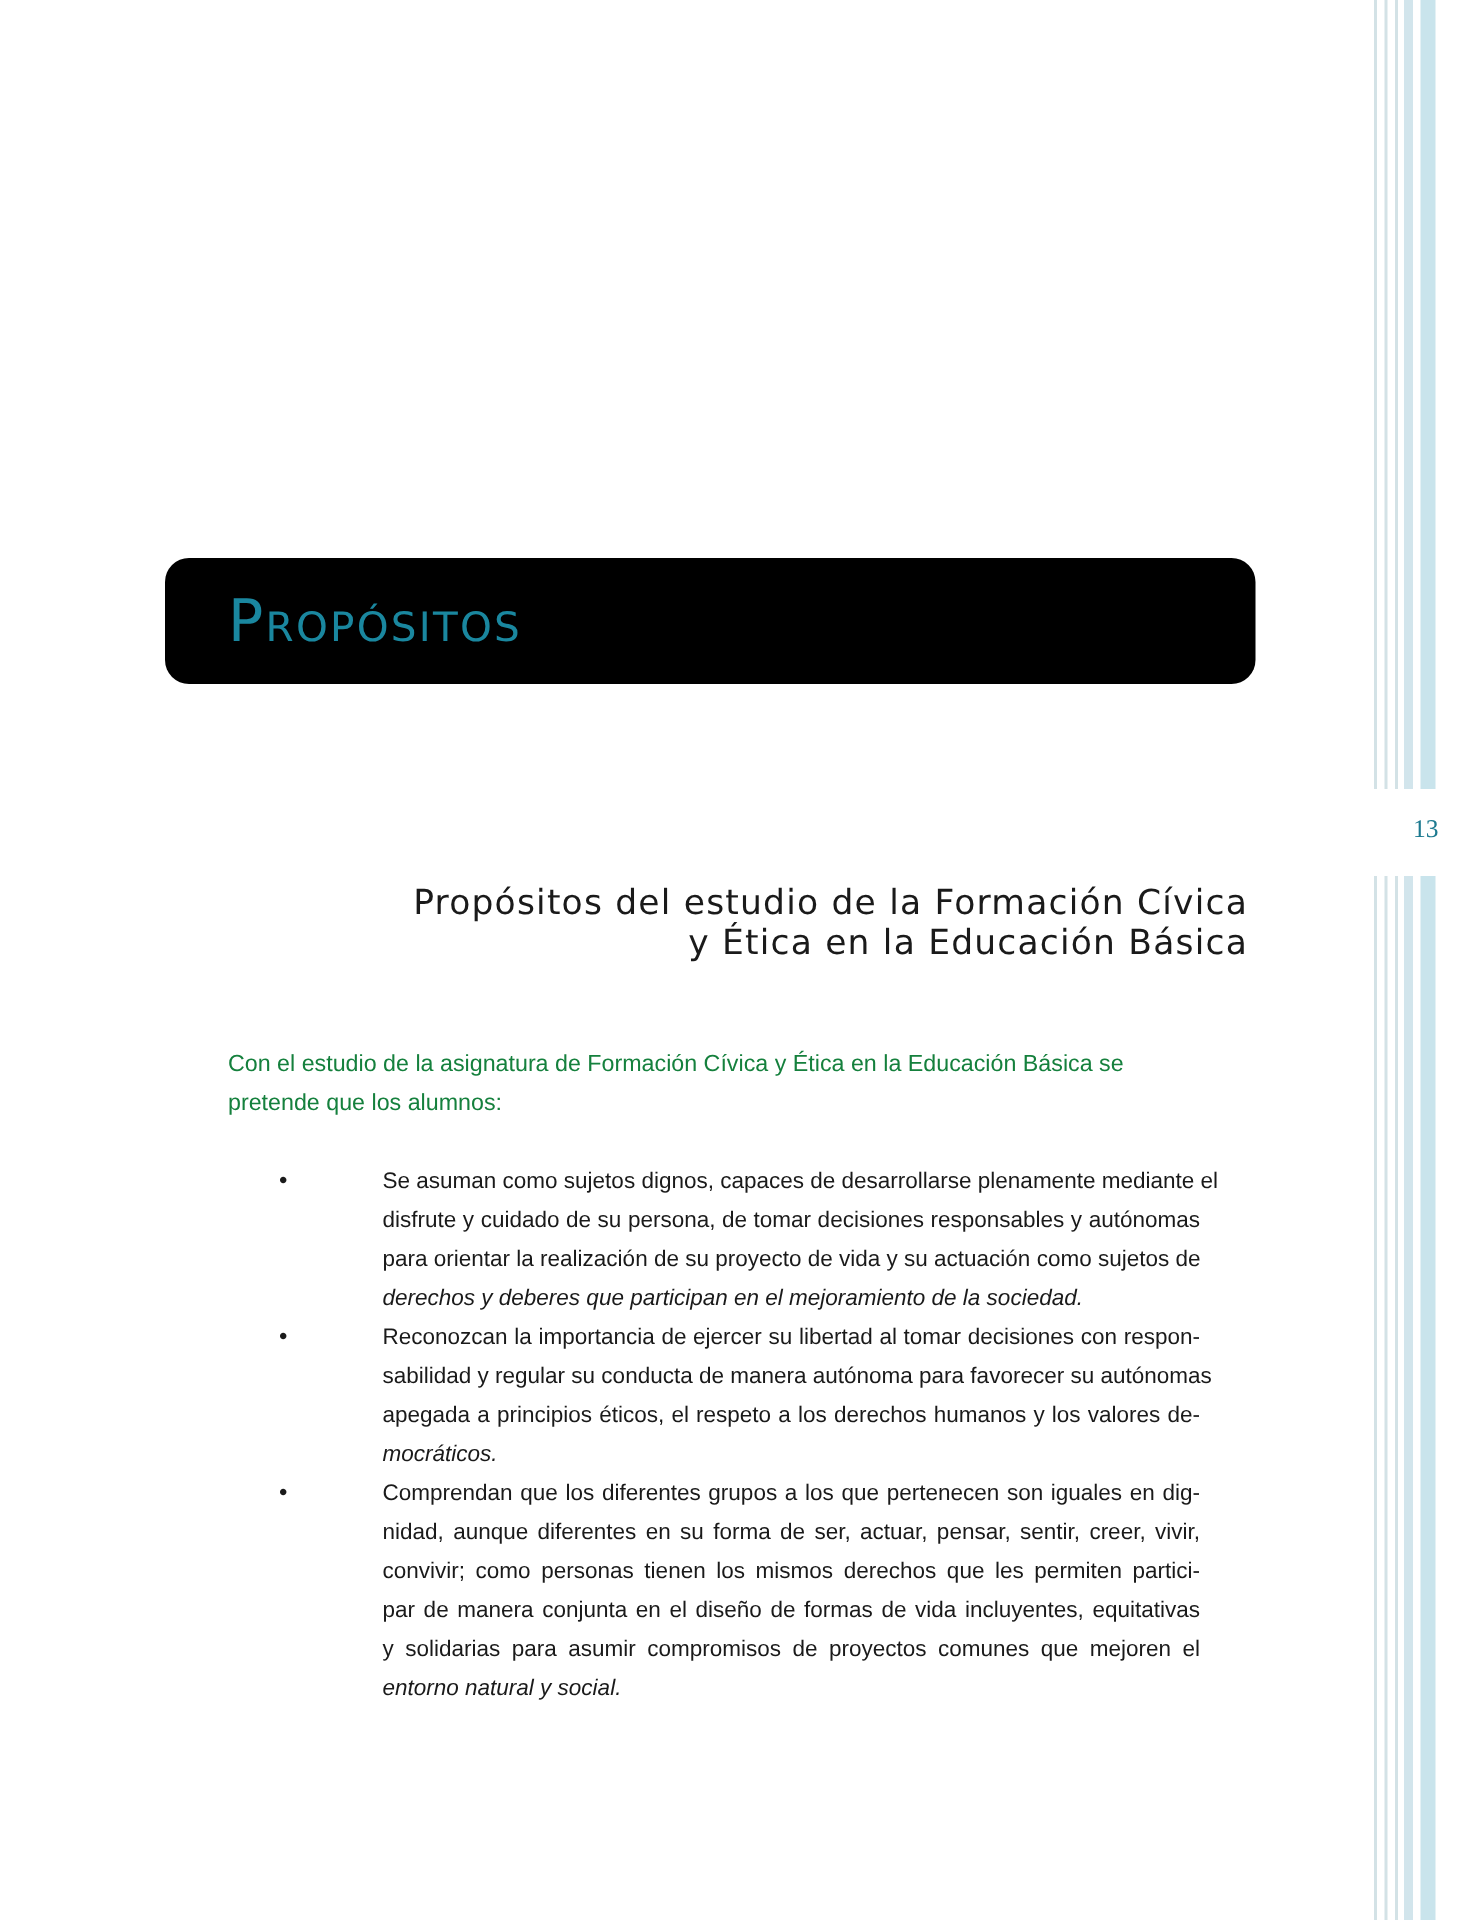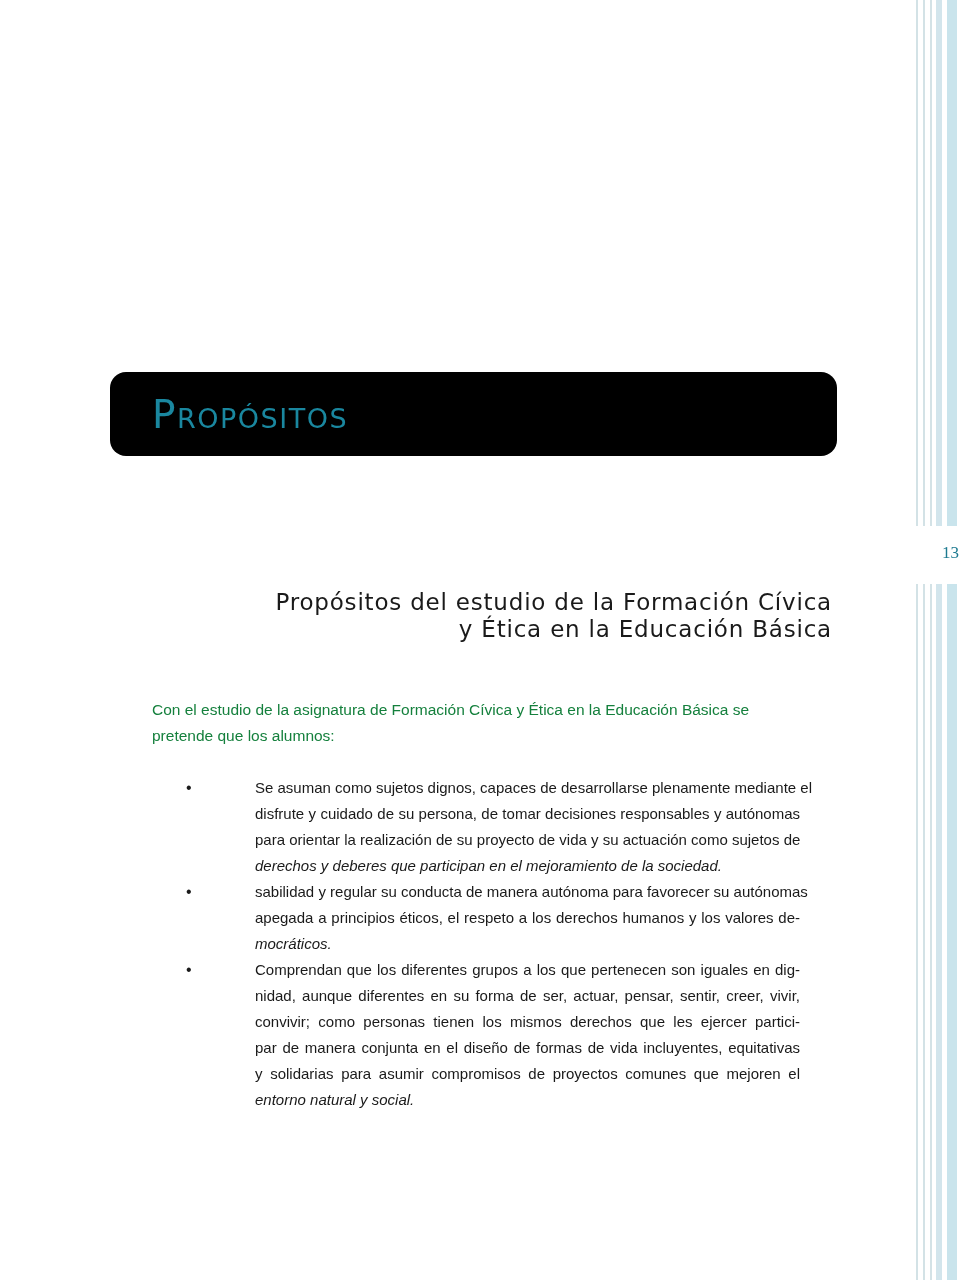--- a/index.html
+++ b/index.html
@@ -94,26 +94,27 @@
 <ul class="purpose-list">
   <li class="purpose-item">
     <span class="bullet">•</span>
     <span class="line">Se asuman como sujetos dignos, capaces de desarrollarse plenamente mediante el</span>
     <span class="line">disfrute y cuidado de su persona, de tomar decisiones responsables y autónomas</span>
     <span class="line">para orientar la realización de su proyecto de vida y su actuación como sujetos de</span>
     <span class="line last">derechos y deberes que participan en el mejoramiento de la sociedad.</span>
   </li>
   <li class="purpose-item">
     <span class="bullet">•</span>
+    <span class="line">Reconozcan la importancia de ejercer su libertad al tomar decisiones con respon-</span>
     <span class="line">sabilidad y regular su conducta de manera autónoma para favorecer su autónomas</span>
     <span class="line">apegada a principios éticos, el respeto a los derechos humanos y los valores de-</span>
     <span class="line last">mocráticos.</span>
   </li>
   <li class="purpose-item">
     <span class="bullet">•</span>
     <span class="line">Comprendan que los diferentes grupos a los que pertenecen son iguales en dig-</span>
     <span class="line">nidad, aunque diferentes en su forma de ser, actuar, pensar, sentir, creer, vivir,</span>
-    <span class="line">convivir; como personas tienen los mismos derechos que les ejercer partici-</span>
+    <span class="line">convivir; como personas tienen los mismos derechos que les permiten partici-</span>
     <span class="line">par de manera conjunta en el diseño de formas de vida incluyentes, equitativas</span>
     <span class="line">y solidarias para asumir compromisos de proyectos comunes que mejoren el</span>
     <span class="line last">entorno natural y social.</span>
   </li>
 </ul>
 
 </body></html>

